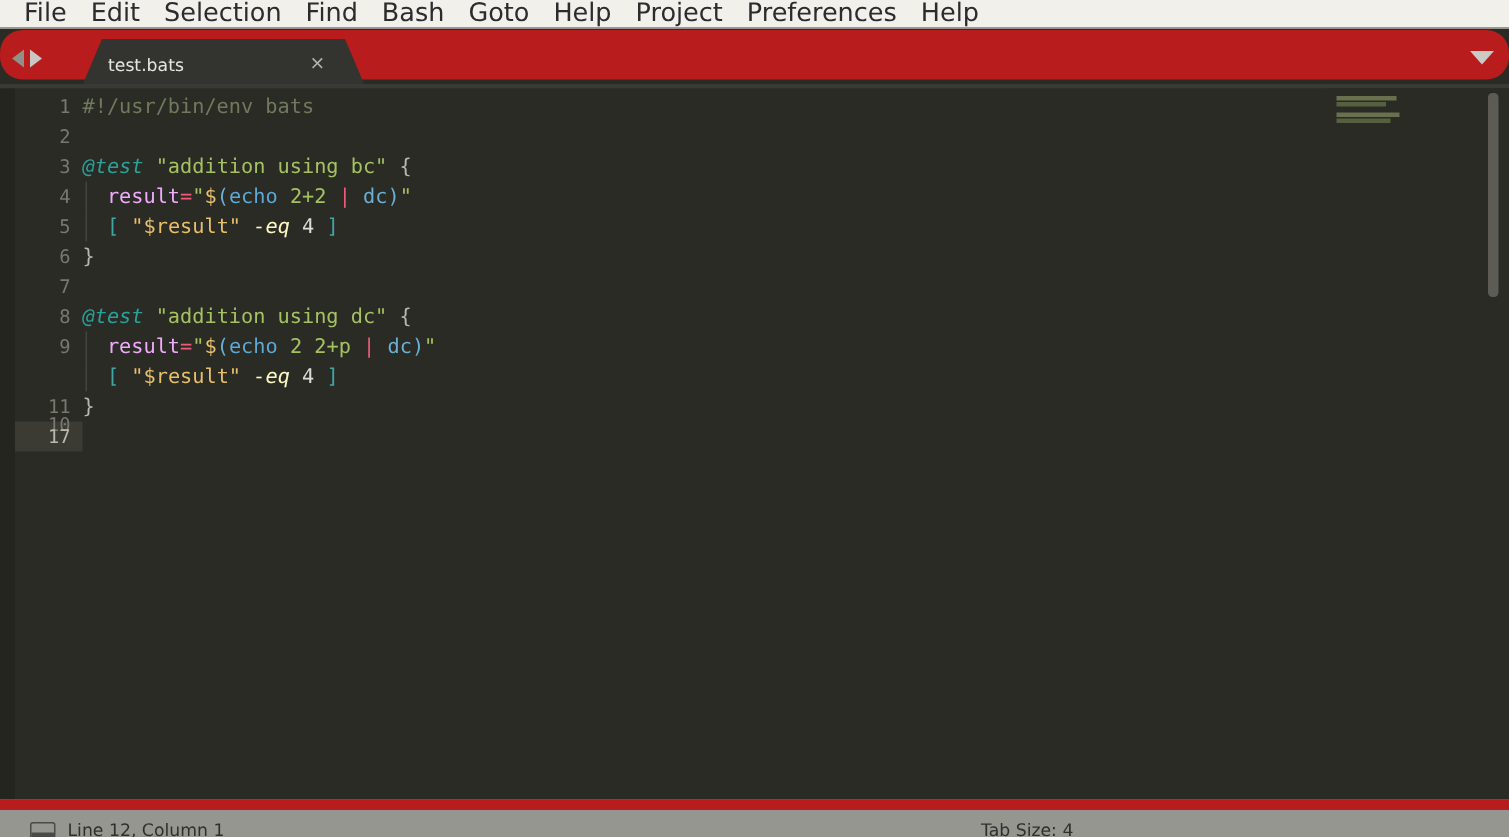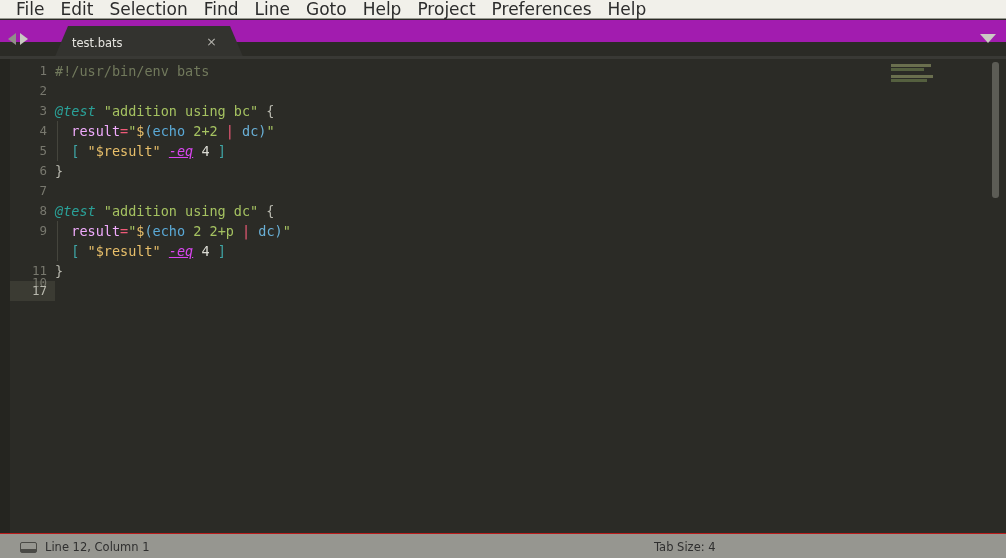--- a/index.html
+++ b/index.html
@@ -37,22 +37,23 @@
     line-height: 18px;
     white-space: nowrap;
     cursor: default;
   }
 
   
   #tabbar {
     position: absolute;
     left: 0; top: 20px;
     width: 1006px;
-    height: 22px;
-    background: #a21caf;
+    height: 33px;
+    background: #b91c1c;
+    border-radius: 15px;
   }
   #tabbar-underline {
     position: absolute;
     left: 0; top: 56px;
     width: 1006px;
     height: 3px;
     background: #393935;
   }
   #tab-nav {
     position: absolute;
@@ -178,21 +179,21 @@
   .t-comment { color: #71795c; }
   .t-kw      { color: #2aa198; font-style: italic; }
   .t-string  { color: #a5c261; }
   .t-plain   { color: #f0abfc; }
   .t-punct   { color: #b8b8ae; }
   .t-op      { color: #ef5a78; }
   .t-var     { color: #e8bf6a; }
   .t-subst   { color: #6ab0d6; }
   .t-func    { color: #5aa9d6; }
   .t-bracket { color: #3fa6a6; }
-  .t-flag    { color: #d946ef; font-style: italic; text-decoration: underline; }
+  .t-flag    { color: #fef9c3; font-style: italic; }
   .t-num     { color: #dcdcd4; }
   .t-dollar  { color: #e8bf6a; }
 
   
   #minimap {
     position: absolute;
     right: 21px; top: 0;
     width: 100px; height: 474px;
     background: #2b2b26;
   }
@@ -218,21 +219,21 @@
     cursor: default;
   }
 
   
   #statusbar {
     position: absolute;
     left: 0; top: 533px;
     width: 1006px;
     height: 25px;
     background: #969690;
-    border-top: 1px solid #b91c1c;
+    border-top: 7px solid #b91c1c;
     box-sizing: border-box;
   }
   .status-text {
     position: absolute;
     top: 6px;
     font-size: 11.5px;
     color: #2f2f2f;
     white-space: nowrap;
     cursor: default;
   }
@@ -259,21 +260,21 @@
 </head>
 <body>
 
 <div id="app">
 
   <div id="menubar">
       <div class="menu-item">File</div>
       <div class="menu-item">Edit</div>
       <div class="menu-item">Selection</div>
       <div class="menu-item">Find</div>
-      <div class="menu-item">Line</div>
+      <div class="menu-item">Bash</div>
       <div class="menu-item">Goto</div>
       <div class="menu-item">Help</div>
       <div class="menu-item">Project</div>
       <div class="menu-item">Preferences</div>
       <div class="menu-item">Help</div>
     </div>
 
   <div id="tabbar">
     <div id="tab-nav">
       <div class="nav-arrow left"></div>

